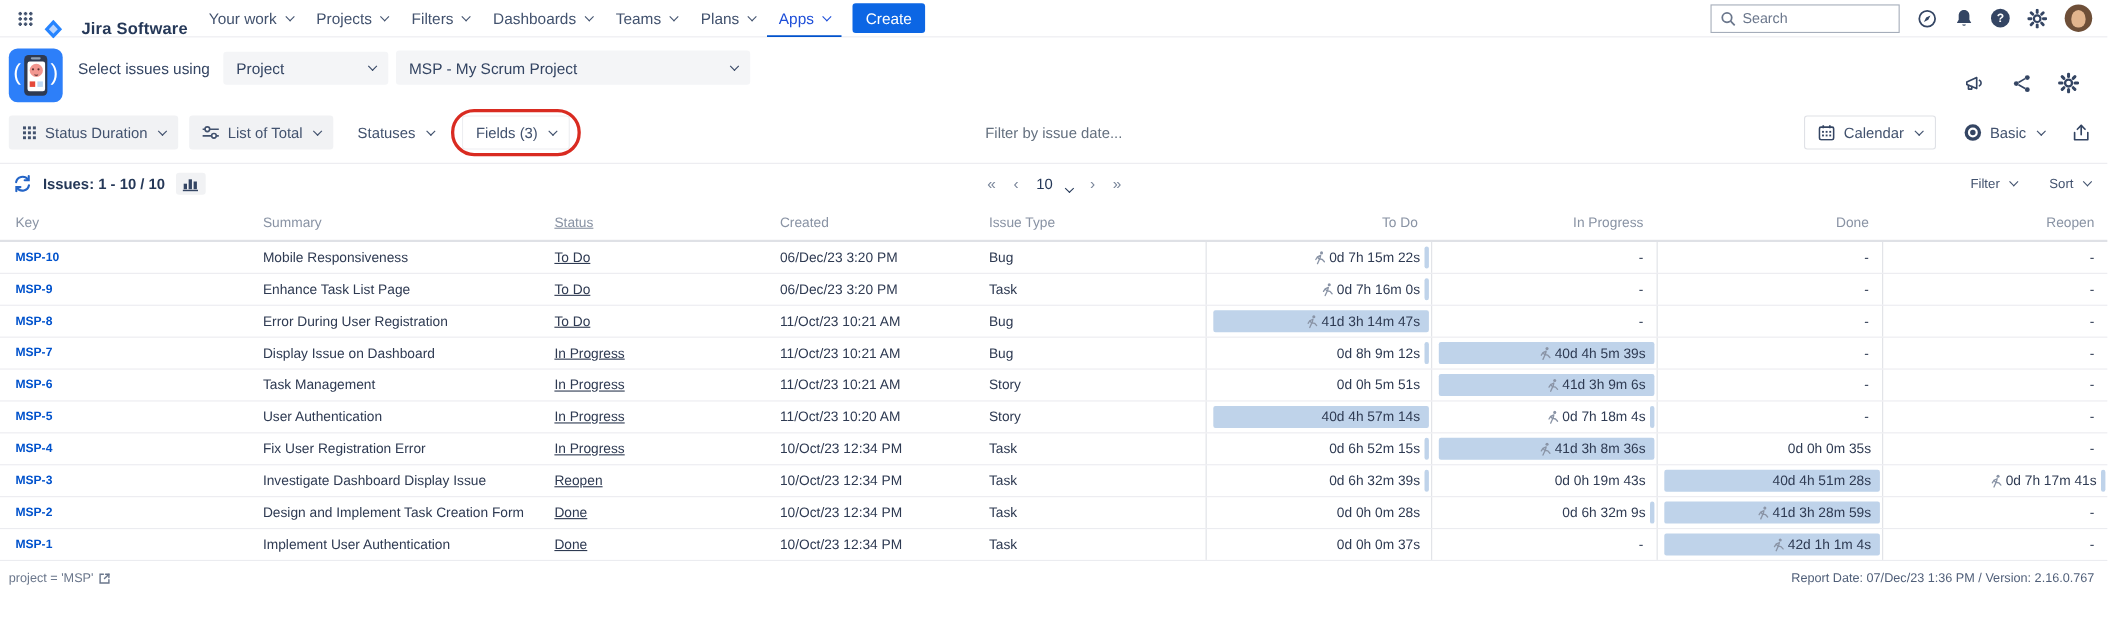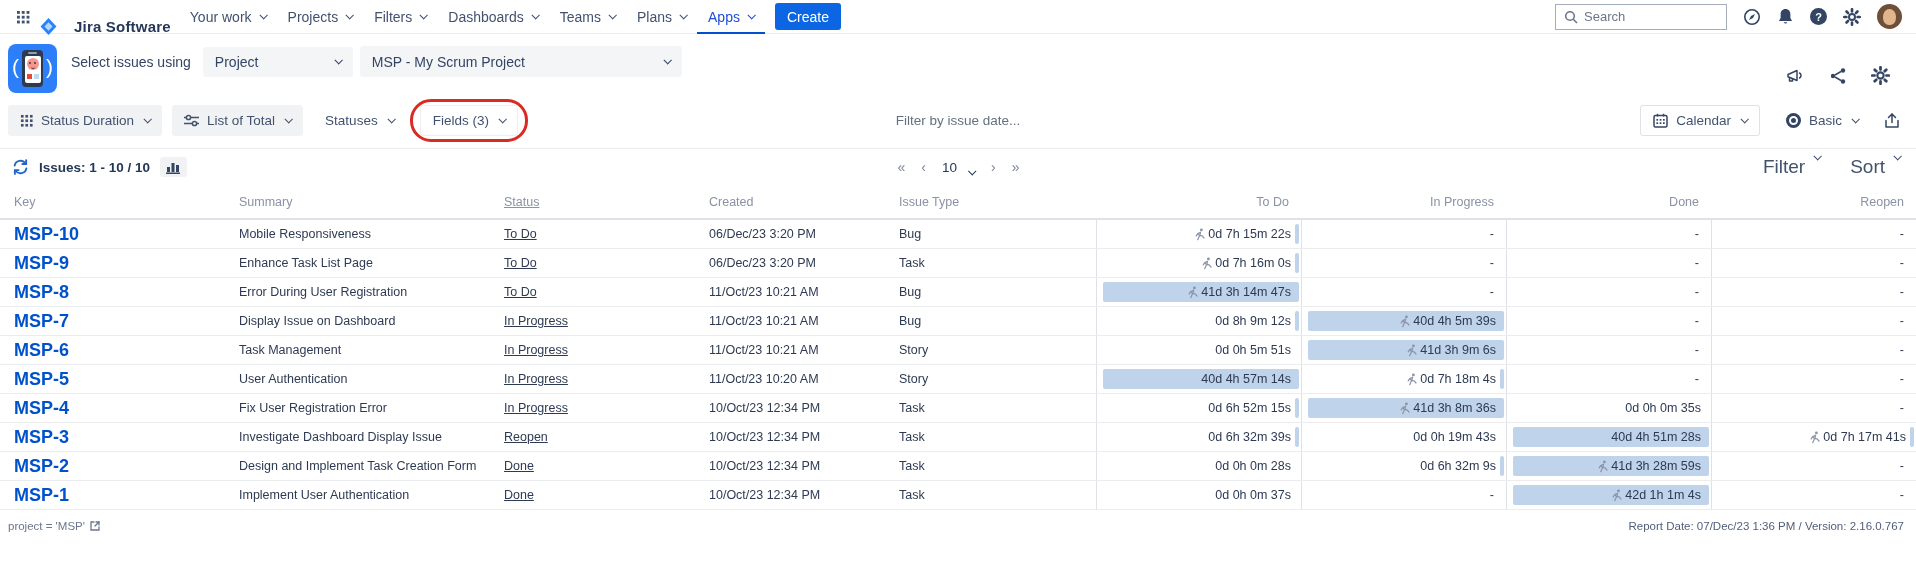--- a/index.html
+++ b/index.html
@@ -86,35 +86,35 @@
   .results-bar { height:37px; border-top:1px solid #EBECF0; display:flex; align-items:center;
                  padding:0 16px 0 12px; position:relative; }
   .issues-label { font-size:13.5px; color:#253858; margin:0 10px 0 10px;font-weight:bold; }
   .chart-btn { background:#F1F2F4; border:none; border-radius:3px; padding:4px 6px 3px; cursor:pointer; display:flex; }
   .pagination { position:absolute; left:50%; transform:translateX(-50%); display:flex; align-items:center; gap:17px;
                 color:#505F79; font-size:14px; }
   .pg-btn { background:none; border:none; color:#7A869A; font-size:14px; cursor:pointer; letter-spacing:-1px; }
   .pg-size { display:flex; align-items:flex-end; gap:9px; color:#253858; font-size:13.5px; cursor:pointer;
              background:none; border:none; }
   .rb-right { margin-left:auto; display:flex; align-items:center; gap:30px; }
-  .rb-dd { display:flex; align-items:flex-start; gap:7px; font-size:19px; color:#42526E; background:none; border:none; cursor:pointer; }
+  .rb-dd { display:flex; align-items:center; gap:7px; font-size:12px; color:#42526E; background:none; border:none; cursor:pointer; }
 
   
   .itable { width:1916px; }
   .thead { display:flex; height:35px; align-items:center; border-bottom:2px solid #DFE1E6; }
   .th { font-size:12.5px; color:#8993A4; padding-left:14px; cursor:pointer; }
   .th.num { text-align:right; padding-right:12px; padding-left:0; }
   .trow { display:flex; height:29px; align-items:stretch; border-bottom:1px solid #EBECF0; }
   .td { display:flex; align-items:center; font-size:12.5px; color:#2E3A52; padding-left:14px; }
   .c-key { width:225px; } .c-summary { width:265px; } .c-status { width:205px;text-decoration:underline; }
   .c-created { width:190px; } .c-type { width:211px; }
   .c-dur { width:205px; }
   .trow .c-dur { border-left:1px solid #DFE1E6; position:relative; justify-content:flex-end;
                  padding-left:0; padding-right:10px; }
-  .key-link { color:#0052CC; font-weight:700; text-decoration:none; font-size:18px; cursor:pointer; }
+  .key-link { color:#0052CC; font-weight:700; text-decoration:none; font-size:11px; cursor:pointer; }
   .bar { position:absolute; right:2px; top:4px; bottom:4px; background:#BFD3EA; border-radius:2px; min-width:4px; }
   .dur-text { position:relative; display:flex; align-items:center; gap:3px; }
   .dash { position:relative; padding-right:2px; }
 
   
   .rpt-footer { display:flex; justify-content:space-between; align-items:center; padding:10px 12px 0 8px; }
   .rpt-footer .left { font-size:11.5px; color:#6B778C; display:flex; align-items:center; gap:4px; }
   .rpt-footer .right { font-size:11.5px; color:#505F79; }
 </style>
 </head>

